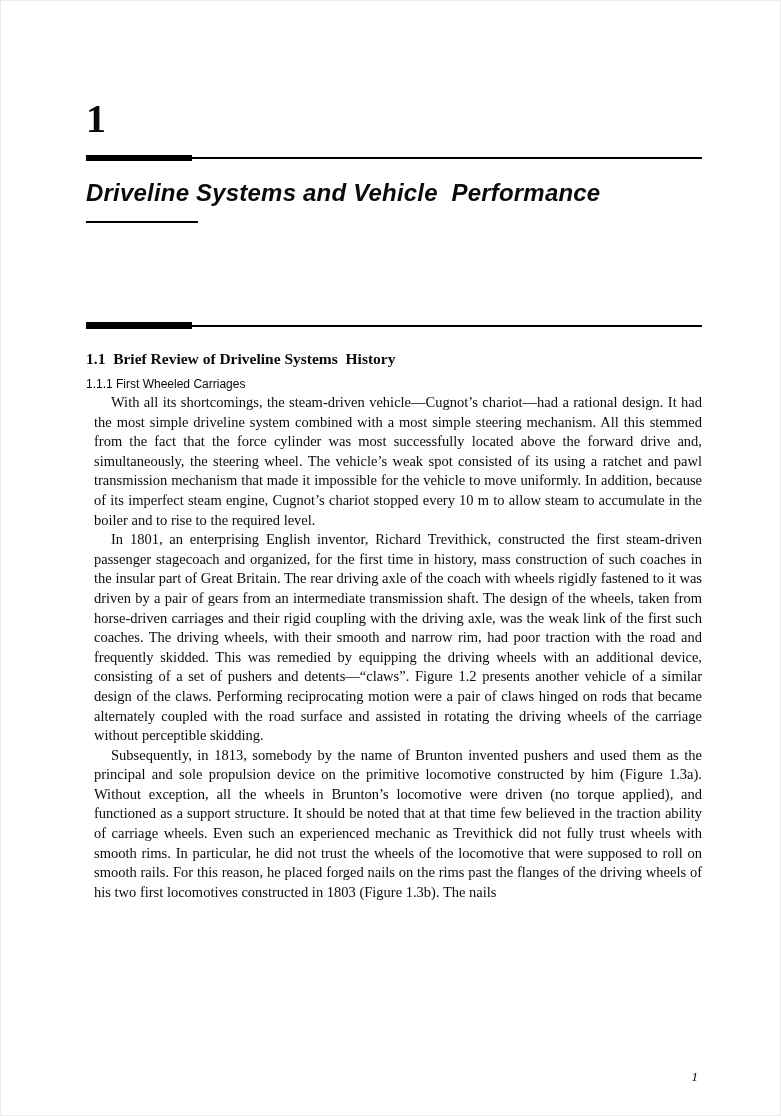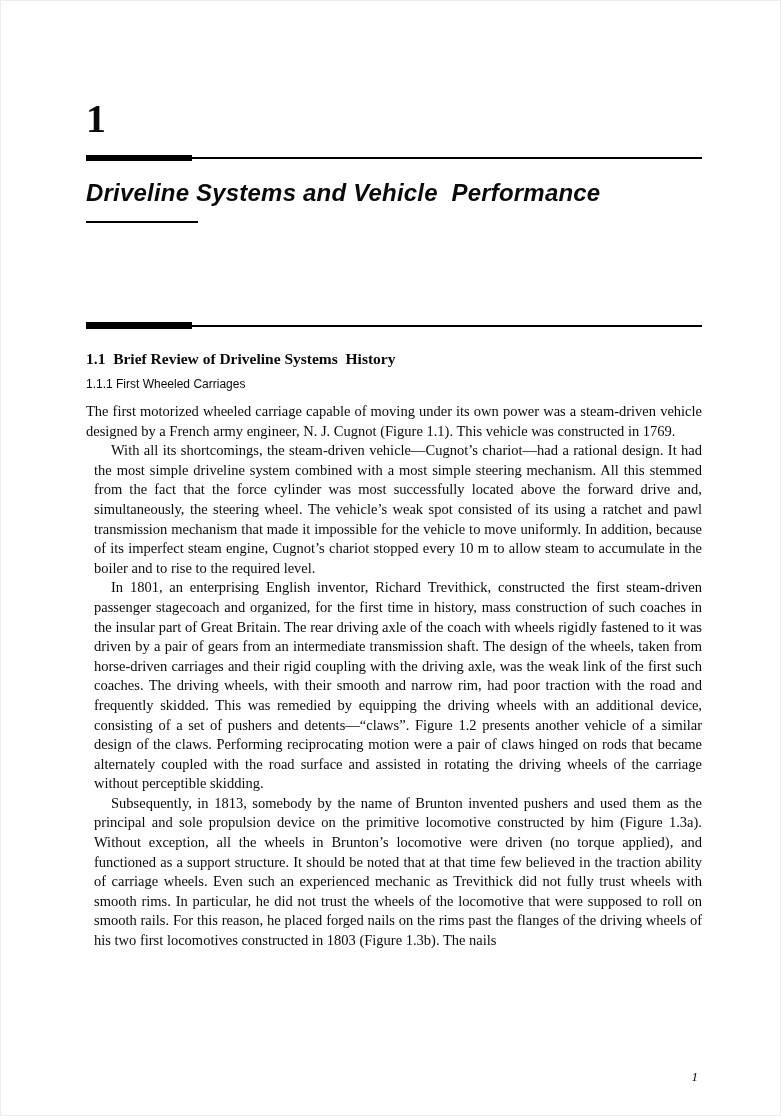--- a/index.html
+++ b/index.html
@@ -126,21 +126,20 @@
 
     <div class="rule rule-second">
       <div class="rule-thick"></div>
       <div class="rule-thin"></div>
     </div>
 
     <h2 class="section-heading">1.1  Brief Review of Driveline Systems  History</h2>
 
     <h3 class="subsection-heading">1.1.1 First Wheeled Carriages</h3>
 
-    <p class="body-para first">The first motorized wheeled carriage capable of moving under its own power was a steam-driven vehicle designed by a French army engineer, N. J. Cugnot (Figure 1.1). This vehicle was constructed in 1769.</p>
 
     <p class="body-para indent">With all its shortcomings, the steam-driven vehicle—Cugnot’s chariot—had a rational design. It had the most simple driveline system combined with a most simple steering mechanism. All this stemmed from the fact that the force cylinder was most successfully located above the forward drive and, simultaneously, the steering wheel. The vehicle’s weak spot consisted of its using a ratchet and pawl transmission mechanism that made it impossible for the vehicle to move uniformly. In addition, because of its imperfect steam engine, Cugnot’s chariot stopped every 10 m to allow steam to accumulate in the boiler and to rise to the required level.</p>
 
     <p class="body-para indent">In 1801, an enterprising English inventor, Richard Trevithick, constructed the first steam-driven passenger stagecoach and organized, for the first time in history, mass construction of such coaches in the insular part of Great Britain. The rear driving axle of the coach with wheels rigidly fastened to it was driven by a pair of gears from an intermediate transmission shaft. The design of the wheels, taken from horse-driven carriages and their rigid coupling with the driving axle, was the weak link of the first such coaches. The driving wheels, with their smooth and narrow rim, had poor traction with the road and frequently skidded. This was remedied by equipping the driving wheels with an additional device, consisting of a set of pushers and detents—“claws”. Figure 1.2 presents another vehicle of a similar design of the claws. Performing reciprocating motion were a pair of claws hinged on rods that became alternately coupled with the road surface and assisted in rotating the driving wheels of the carriage without perceptible skidding.</p>
 
     <p class="body-para indent">Subsequently, in 1813, somebody by the name of Brunton invented pushers and used them as the principal and sole propulsion device on the primitive locomotive constructed by him (Figure 1.3a). Without exception, all the wheels in Brunton’s locomotive were driven (no torque applied), and functioned as a support structure. It should be noted that at that time few believed in the traction ability of carriage wheels. Even such an experienced mechanic as Trevithick did not fully trust wheels with smooth rims. In particular, he did not trust the wheels of the locomotive that were supposed to roll on smooth rails. For this reason, he placed forged nails on the rims past the flanges of the driving wheels of his two first locomotives constructed in 1803 (Figure 1.3b). The nails</p>
 
   </div>
 
   <div class="page-number">1</div>

